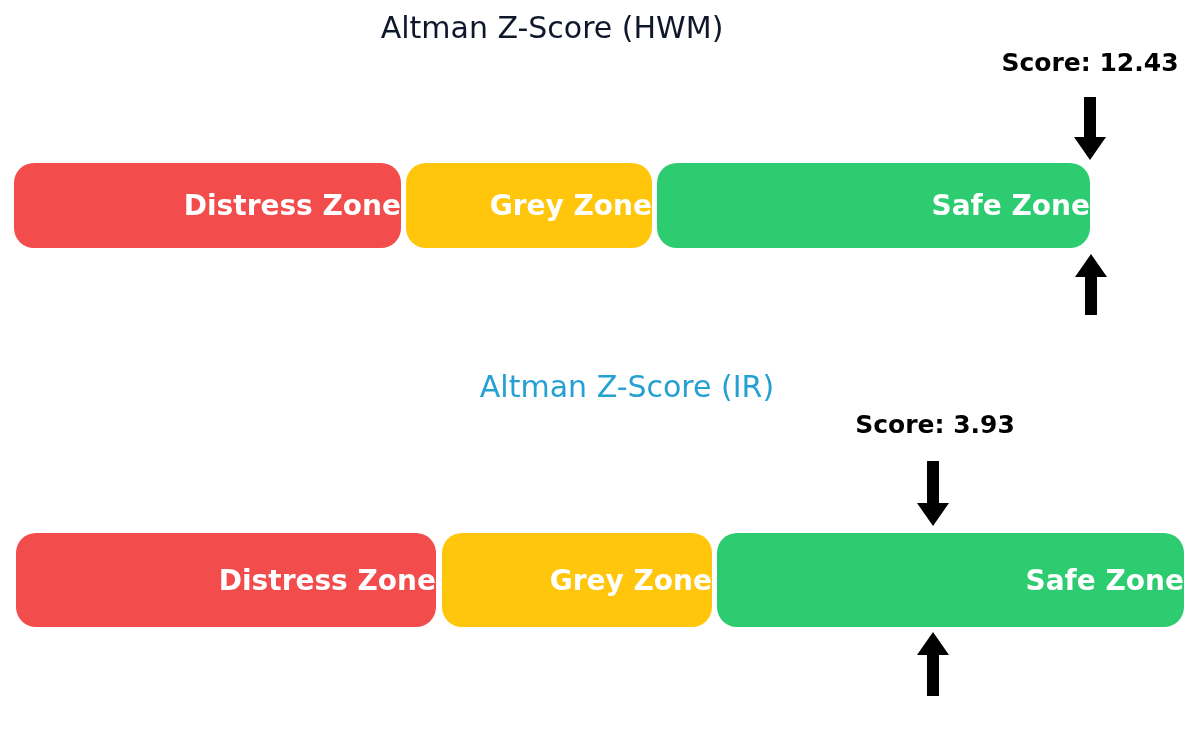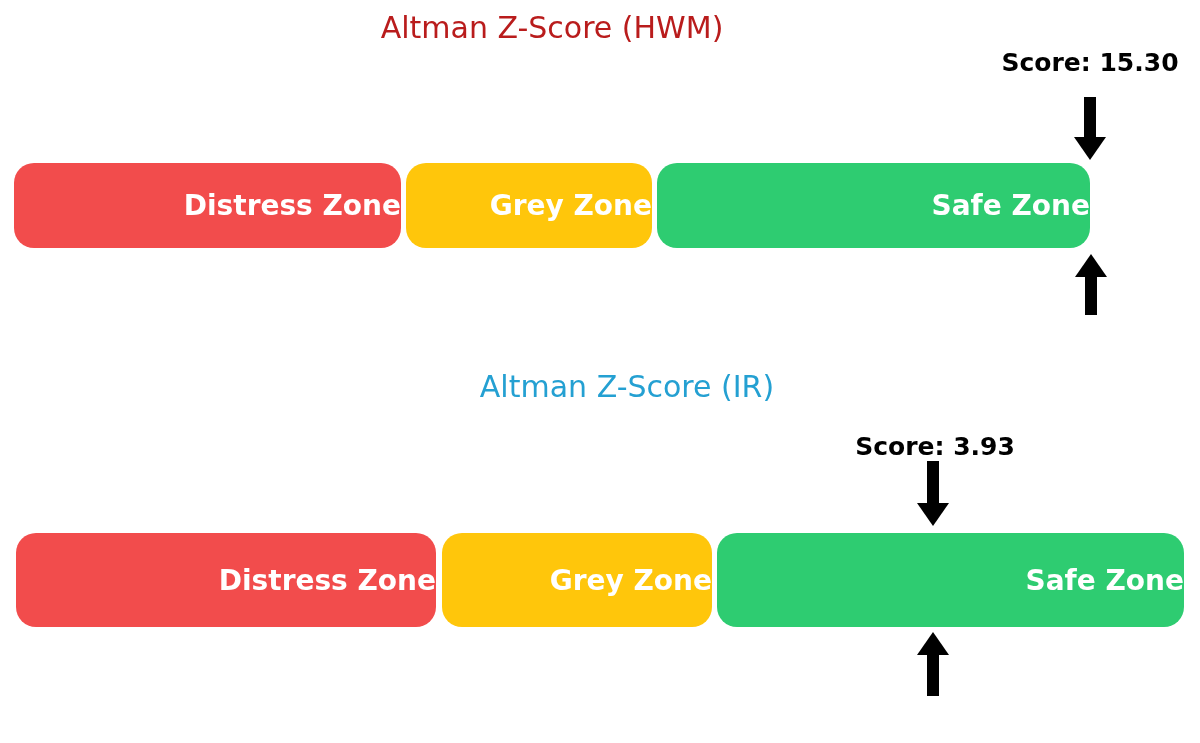--- a/index.html
+++ b/index.html
@@ -41,37 +41,37 @@
   .c1-darrow{left:1090px;top:97px;}
   .c1-darrow .arrow-shaft{height:40px;}
   .c1-bar .zone-seg{top:163px;height:85px;}
   .c1-red{left:14px;width:387px;}
   .c1-yellow{left:406px;width:246px;}
   .c1-green{left:657px;width:433px;}
   .c1-uarrow{left:1091px;top:254px;}
   .c1-uarrow .arrow-shaft{height:38px;}
   
   .c2-title{left:599px;top:369px;}
-  .c2-score{left:935px;top:432px;}
+  .c2-score{left:935px;top:410px;}
   .c2-darrow{left:933px;top:461px;}
   .c2-darrow .arrow-shaft{height:42px;}
   .c2-bar .zone-seg{top:533px;height:94px;}
   .c2-red{left:16px;width:420px;}
   .c2-yellow{left:442px;width:270px;}
   .c2-green{left:717px;width:467px;}
   .c2-uarrow{left:933px;top:632px;}
   .c2-uarrow .arrow-shaft{height:41px;}
 </style>
 </head>
 <body>
 
 <div>
-  <div class="chart-title c1-title" style="color: #b91c1c;">Altman Z-Score (HWM)</div>
+  <div class="chart-title c1-title" style="color: #0f172a;">Altman Z-Score (HWM)</div>
 
-  <div class="score-label c1-score">Score: 15.30</div>
+  <div class="score-label c1-score">Score: 12.43</div>
 
   <div class="arrow c1-darrow">
     <div class="arrow-shaft"></div>
     <div class="arrow-head-down"></div>
   </div>
 
   <div class="c1-bar">
     <div class="zone-seg c1-red" style="background-color: rgb(242, 76, 76);">
       <span>Distress Zone</span>
     </div>

